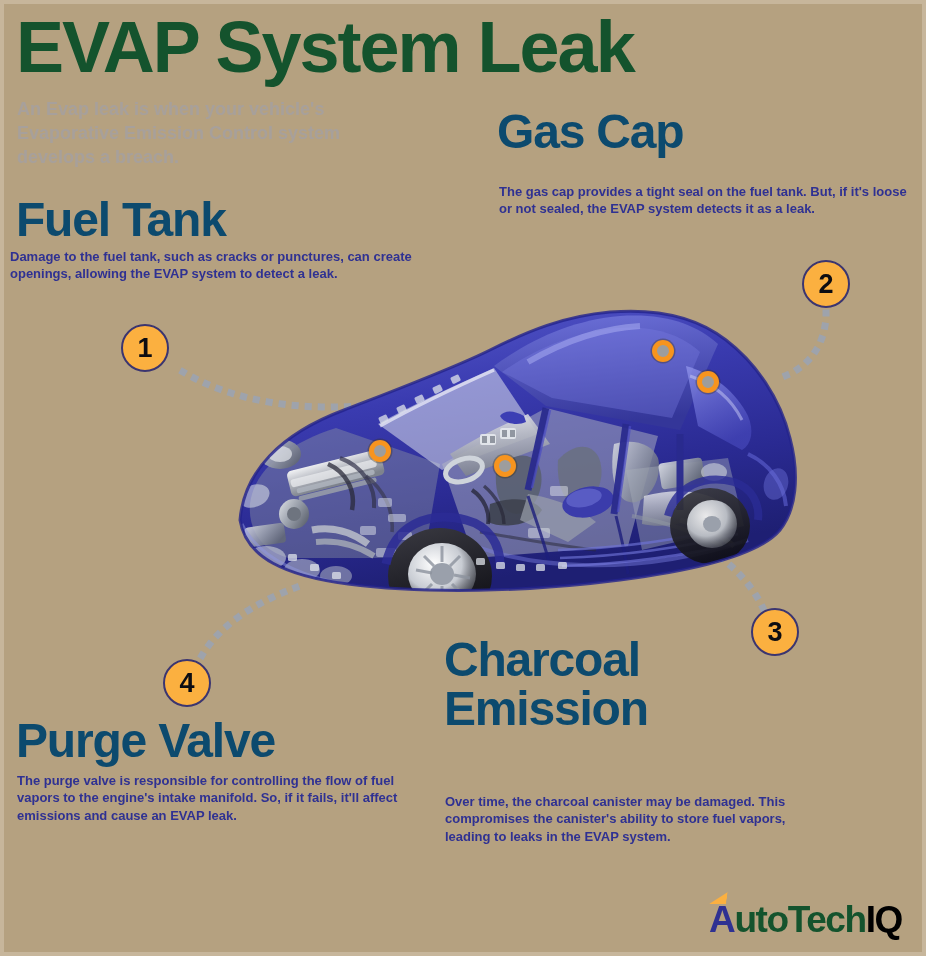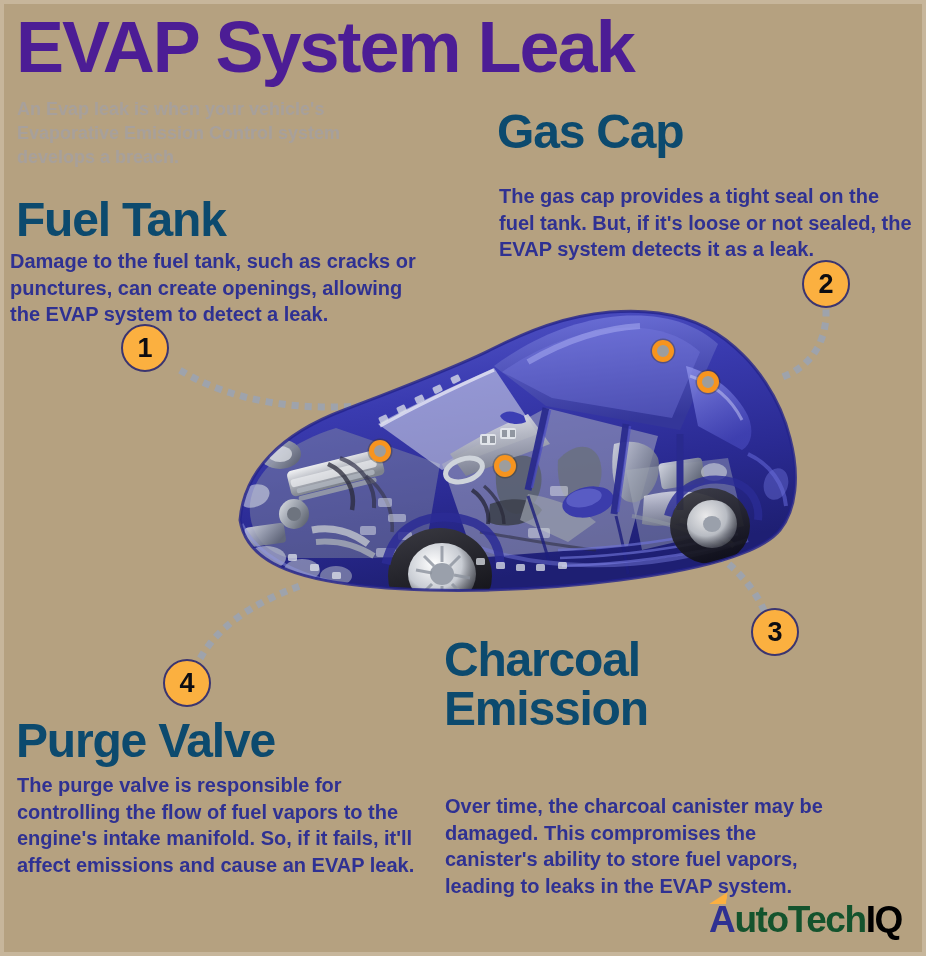--- a/index.html
+++ b/index.html
@@ -20,21 +20,21 @@
     content:"";
     position:absolute; inset:0;
     border:4px solid rgba(214,200,176,0.55);
     pointer-events:none;
     z-index:40;
   }
 
   
   .title {
     position:absolute;
-    color:#4c1d95;
+    color:#14532d;
     font-weight:700;
     font-size:72px;
     line-height:0.98;
     letter-spacing:-2px;
     white-space:nowrap;
     z-index:12;
   }
   .subtitle {
     position:absolute;
     color:#a2a0a6;
@@ -51,21 +51,21 @@
     font-size:48px;
     line-height:0.98;
     letter-spacing:-1.2px;
     z-index:12;
   }
   .sec-head.two-line { line-height:1.03; }
   .sec-body {
     position:absolute;
     color:#2f3192;
     font-weight:700;
-    font-size:20px;
+    font-size:13px;
     line-height:1.33;
     z-index:12;
   }
 
   
   .badge {
     position:absolute;
     width:48px; height:48px;
     border-radius:50%;
     background:#fbb040;

